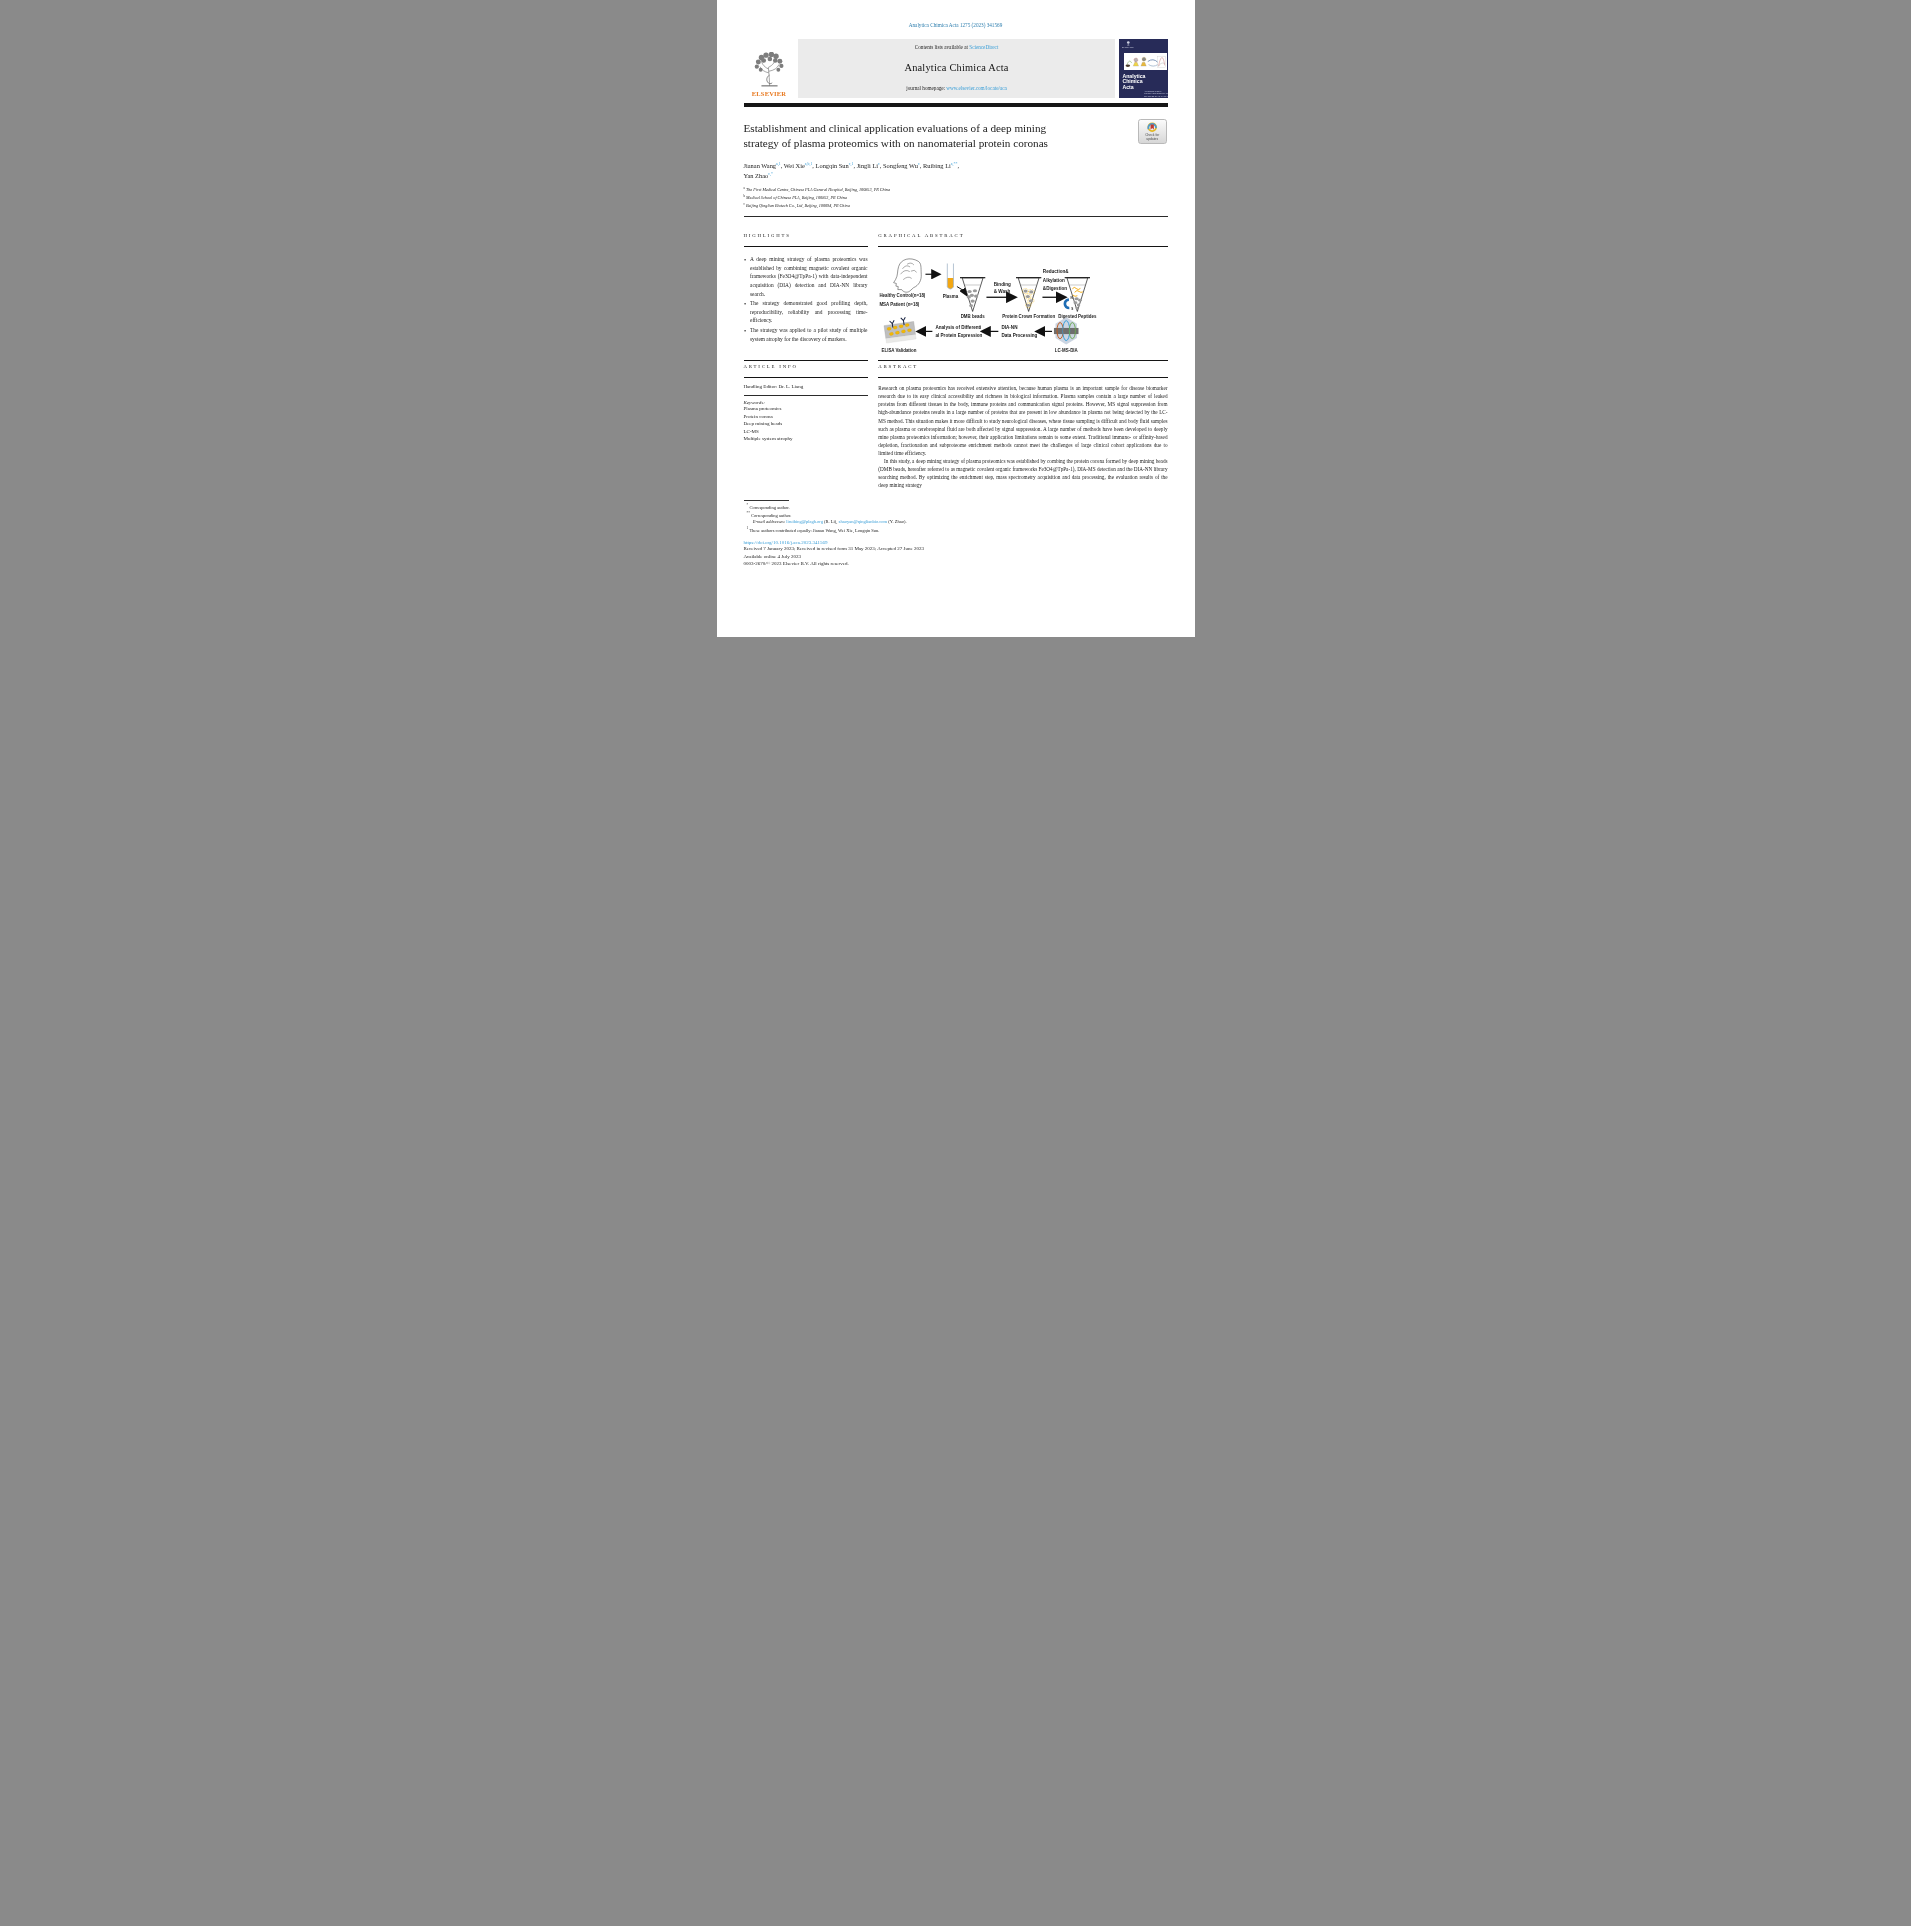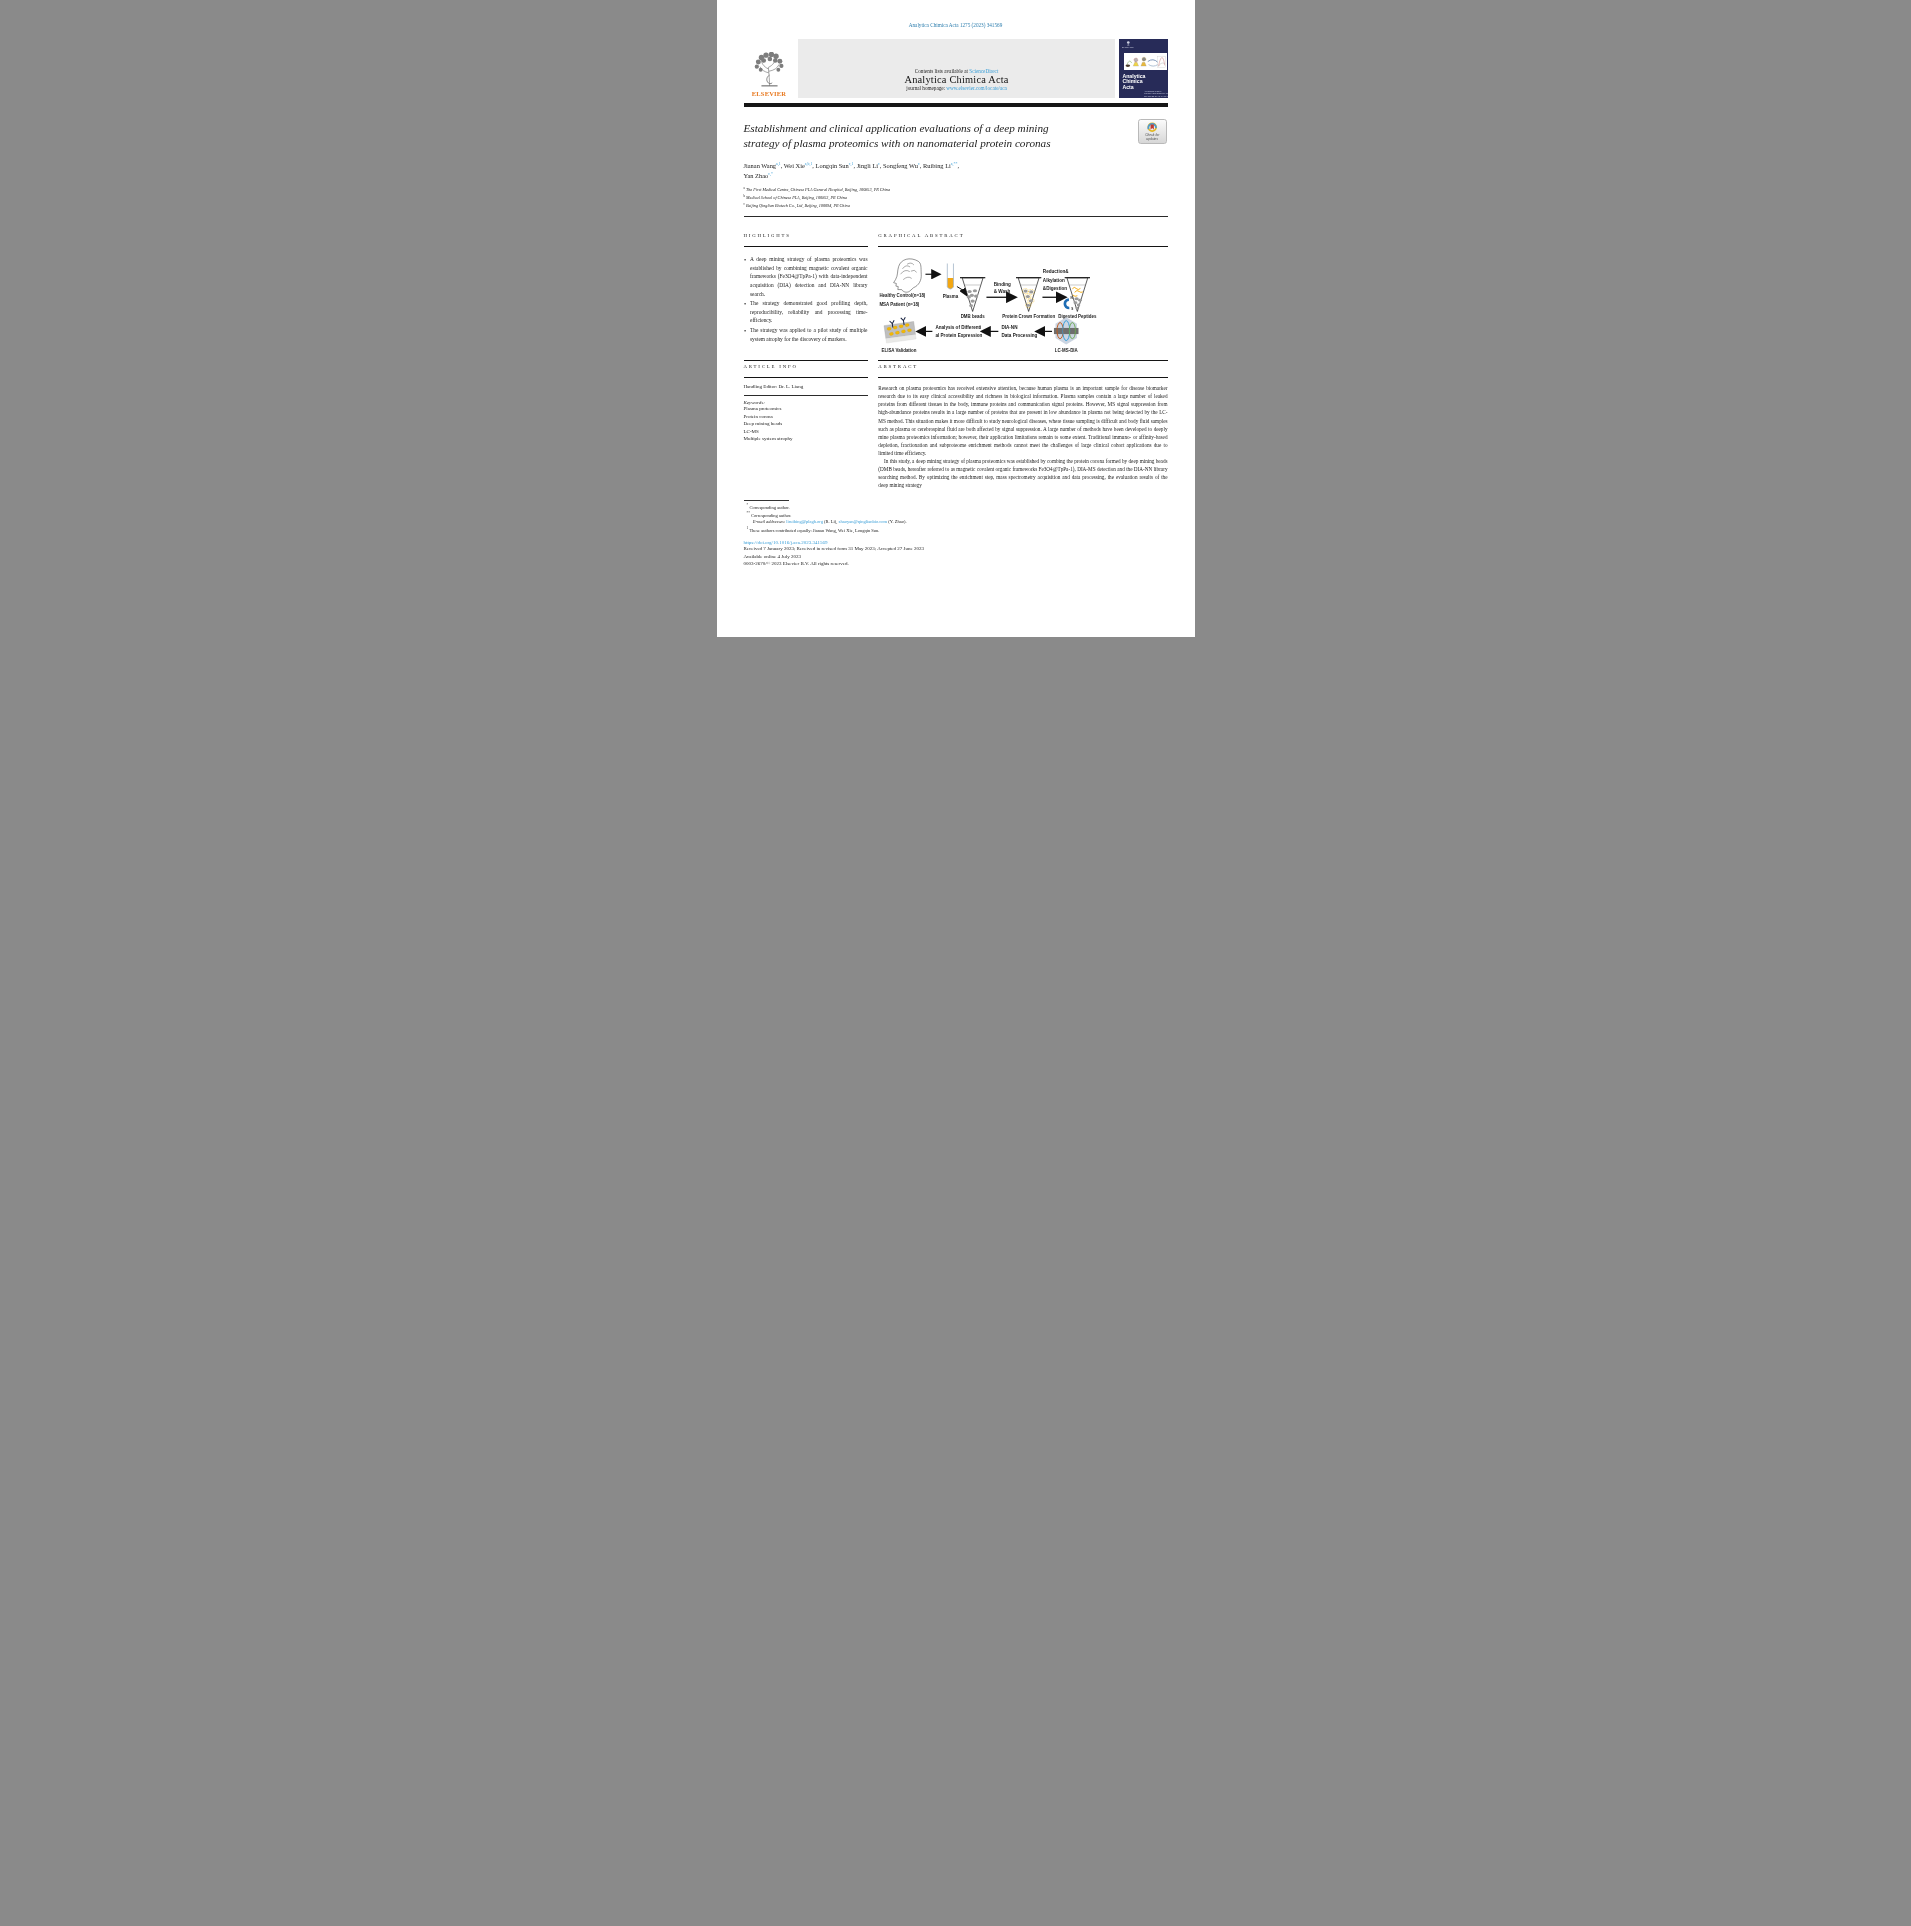--- a/index.html
+++ b/index.html
@@ -9,35 +9,35 @@
     position:relative; padding:0 27px; overflow:hidden;
     font-family:"Liberation Serif", serif; color:#1c1c1c;
   }
   
   .citation { padding-top:22.3px; text-align:center; font-size:5.2px; color:#2d7eae; }
   
   .header { margin-top:10.4px; height:59px; display:flex; align-items:stretch; }
   .logo-box { width:60px; display:flex; flex-direction:column; align-items:center; justify-content:flex-end; padding:0.8px 3.9px 0.8px 0; }
   .logo-box svg { display:block; }
   .elsevier-word { font-size:6.5px; color:#e8781e; letter-spacing:0.2px; font-weight:bold; margin-top:0.8px; }
-  .banner { width:347px; background:#ebebeb; text-align:center; display:flex; flex-direction:column; justify-content:flex-end; padding:5.8px 3.9px 6.5px; }
+  .banner { width:347px; background:#ebebeb; text-align:center; display:flex; flex-direction:column; justify-content:space-between; padding:5.8px 3.9px 6.5px; }
   .banner .contents { font-size:5.2px; color:#222; }
   .banner .contents a, .link-blue { color:#3a9fd8; text-decoration:none; }
   .banner .jtitle { font-size:10.4px; color:#111; letter-spacing:0.2px; }
   .banner .homepage { font-size:5.2px; color:#222; }
   .cover { width:53px; margin-left:4.6px; background:#272b58; position:relative; overflow:hidden; cursor:pointer; }
   .cover .cov-els { position:absolute; top:1.9px; left:2.7px; color:#cfd2e2; font-size:2.1px; letter-spacing:0.2px; font-family:"Liberation Sans",sans-serif; text-align:center; }
   .cover .cov-issn { position:absolute; top:2.3px; right:2.3px; color:#9aa0c0; font-size:1.7px; font-family:"Liberation Sans",sans-serif; }
   .cover .cov-art { position:absolute; top:14px; left:5px; width:43px; height:17px; background:#ffffff; }
   .cover .cov-title { position:absolute; left:3.1px; top:35px; color:#ffffff; font-family:"Liberation Sans",sans-serif; font-weight:bold; font-size:5.2px; line-height:1.08; }
   .cover .cov-sub { position:absolute; left:25px; top:51px; color:#c9cde0; font-family:"Liberation Sans",sans-serif; font-size:1.8px; line-height:1.35; width:25.4px; }
   
   .black-bar { height:3.1px; background:#161616; margin-top:5.8px; }
   
-  .title-block { margin-top:14px; position:relative;font-style:italic; }
+  .title-block { margin-top:14px; position:relative; }
   h1.title { font-size:11.2px; font-weight:normal; line-height:1.42; color:#1b1b1b; max-width:368px; }
   .check-badge {
     position:absolute; right:0.8px; top:-1.5px; width:29px; height:25px;
     border:0.4px solid #b9b9b9; border-radius:2.7px;
     background:linear-gradient(#fbfbfb,#d7d7d7);
     display:flex; flex-direction:column; align-items:center; justify-content:center; cursor:pointer;
   }
   .check-badge .cb-text { font-family:"Liberation Sans",sans-serif; font-size:3.3px; color:#4a4a4a; text-align:center; line-height:1.15; margin-top:0.8px; }
   
   .authors { margin-top:8.5px; font-size:6.4px; line-height:1.5; }

